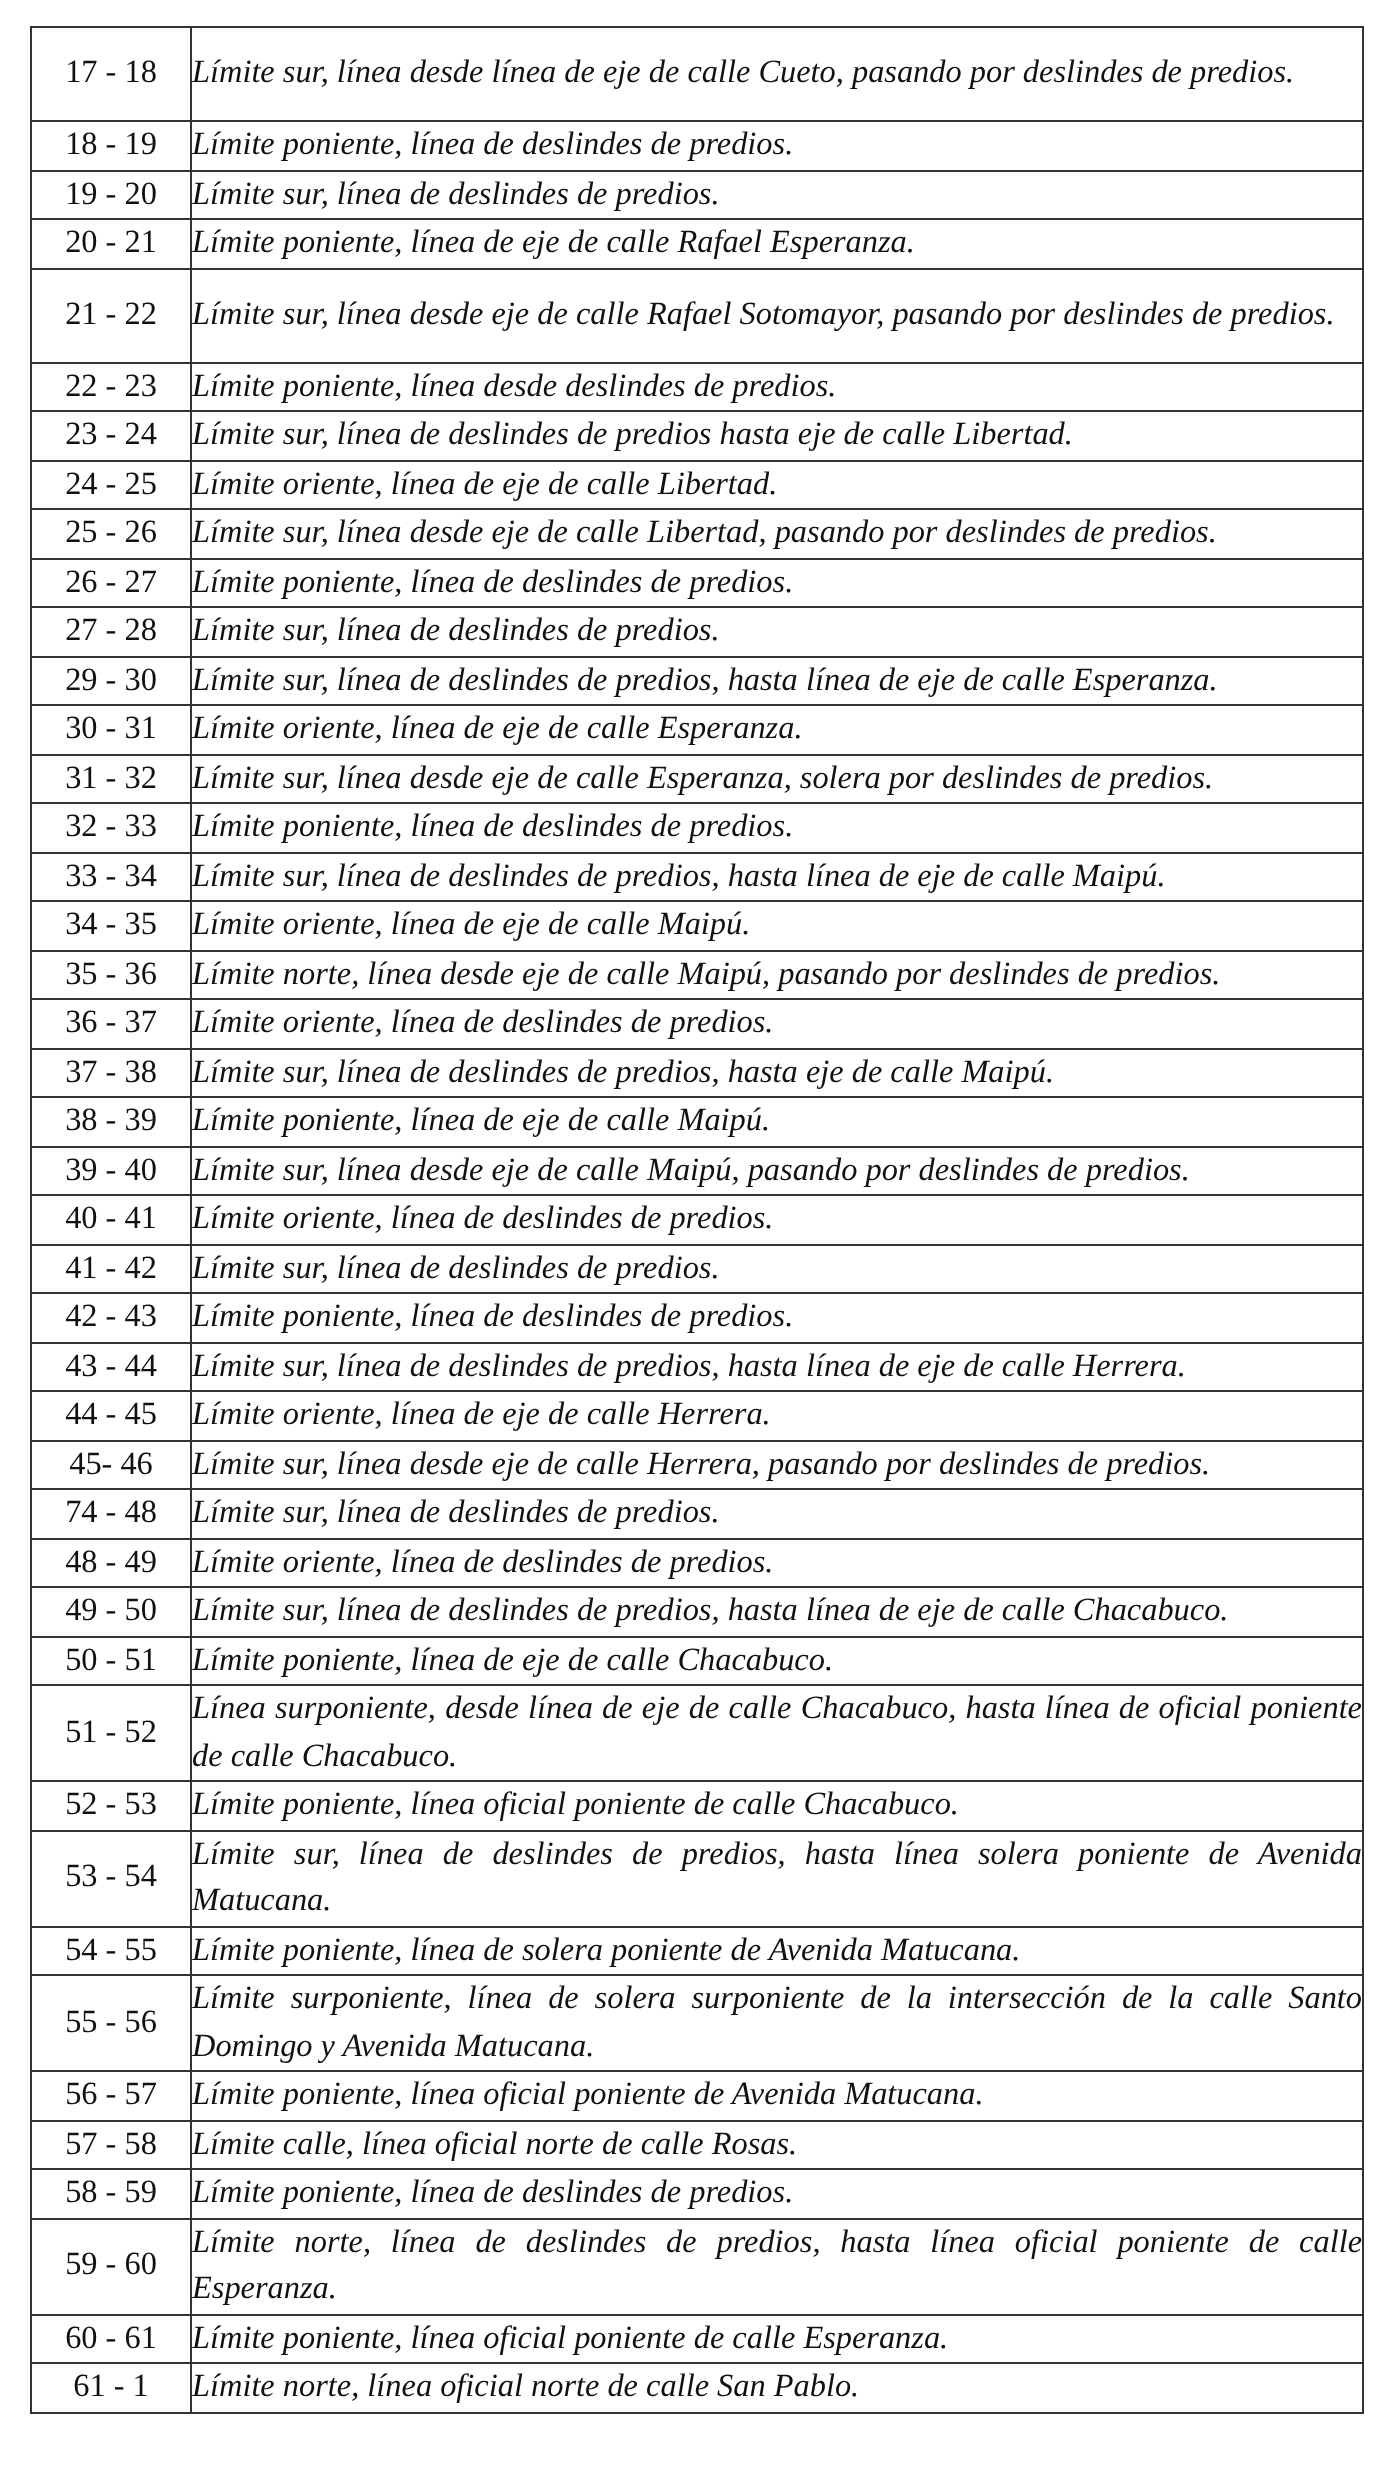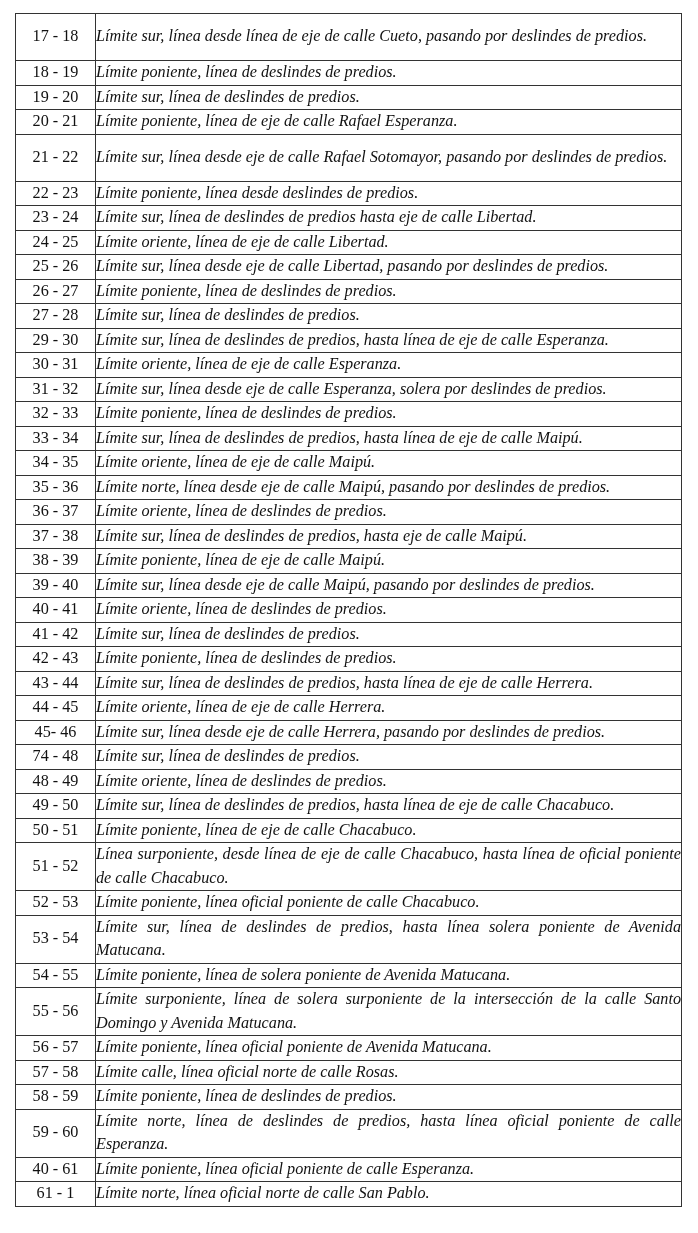--- a/index.html
+++ b/index.html
@@ -207,21 +207,21 @@
       </tr>
       <tr class="single">
         <td class="seg">58 - 59</td>
         <td class="desc">Límite poniente, línea de deslindes de predios.</td>
       </tr>
       <tr class="double">
         <td class="seg">59 - 60</td>
         <td class="desc">Límite norte, línea de deslindes de predios, hasta línea oficial poniente de calle Esperanza.</td>
       </tr>
       <tr class="single">
-        <td class="seg">40 - 61</td>
+        <td class="seg">60 - 61</td>
         <td class="desc">Límite poniente, línea oficial poniente de calle Esperanza.</td>
       </tr>
       <tr class="single">
         <td class="seg">61 - 1</td>
         <td class="desc">Límite norte, línea oficial norte de calle San Pablo.</td>
       </tr>
     </tbody>
 </table>
 
 </body></html>

